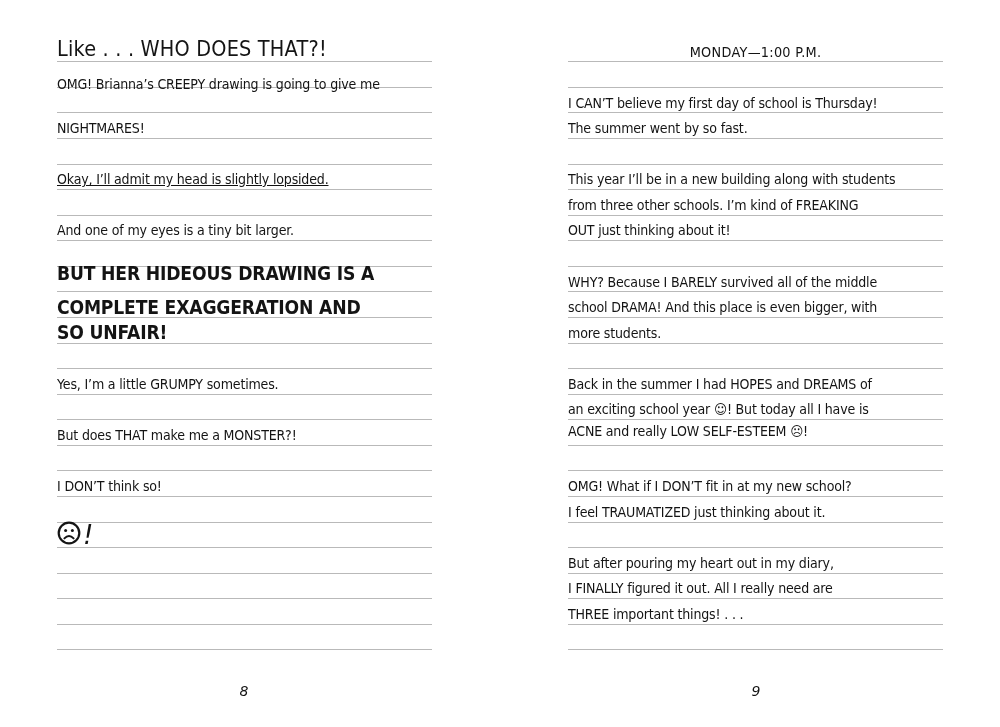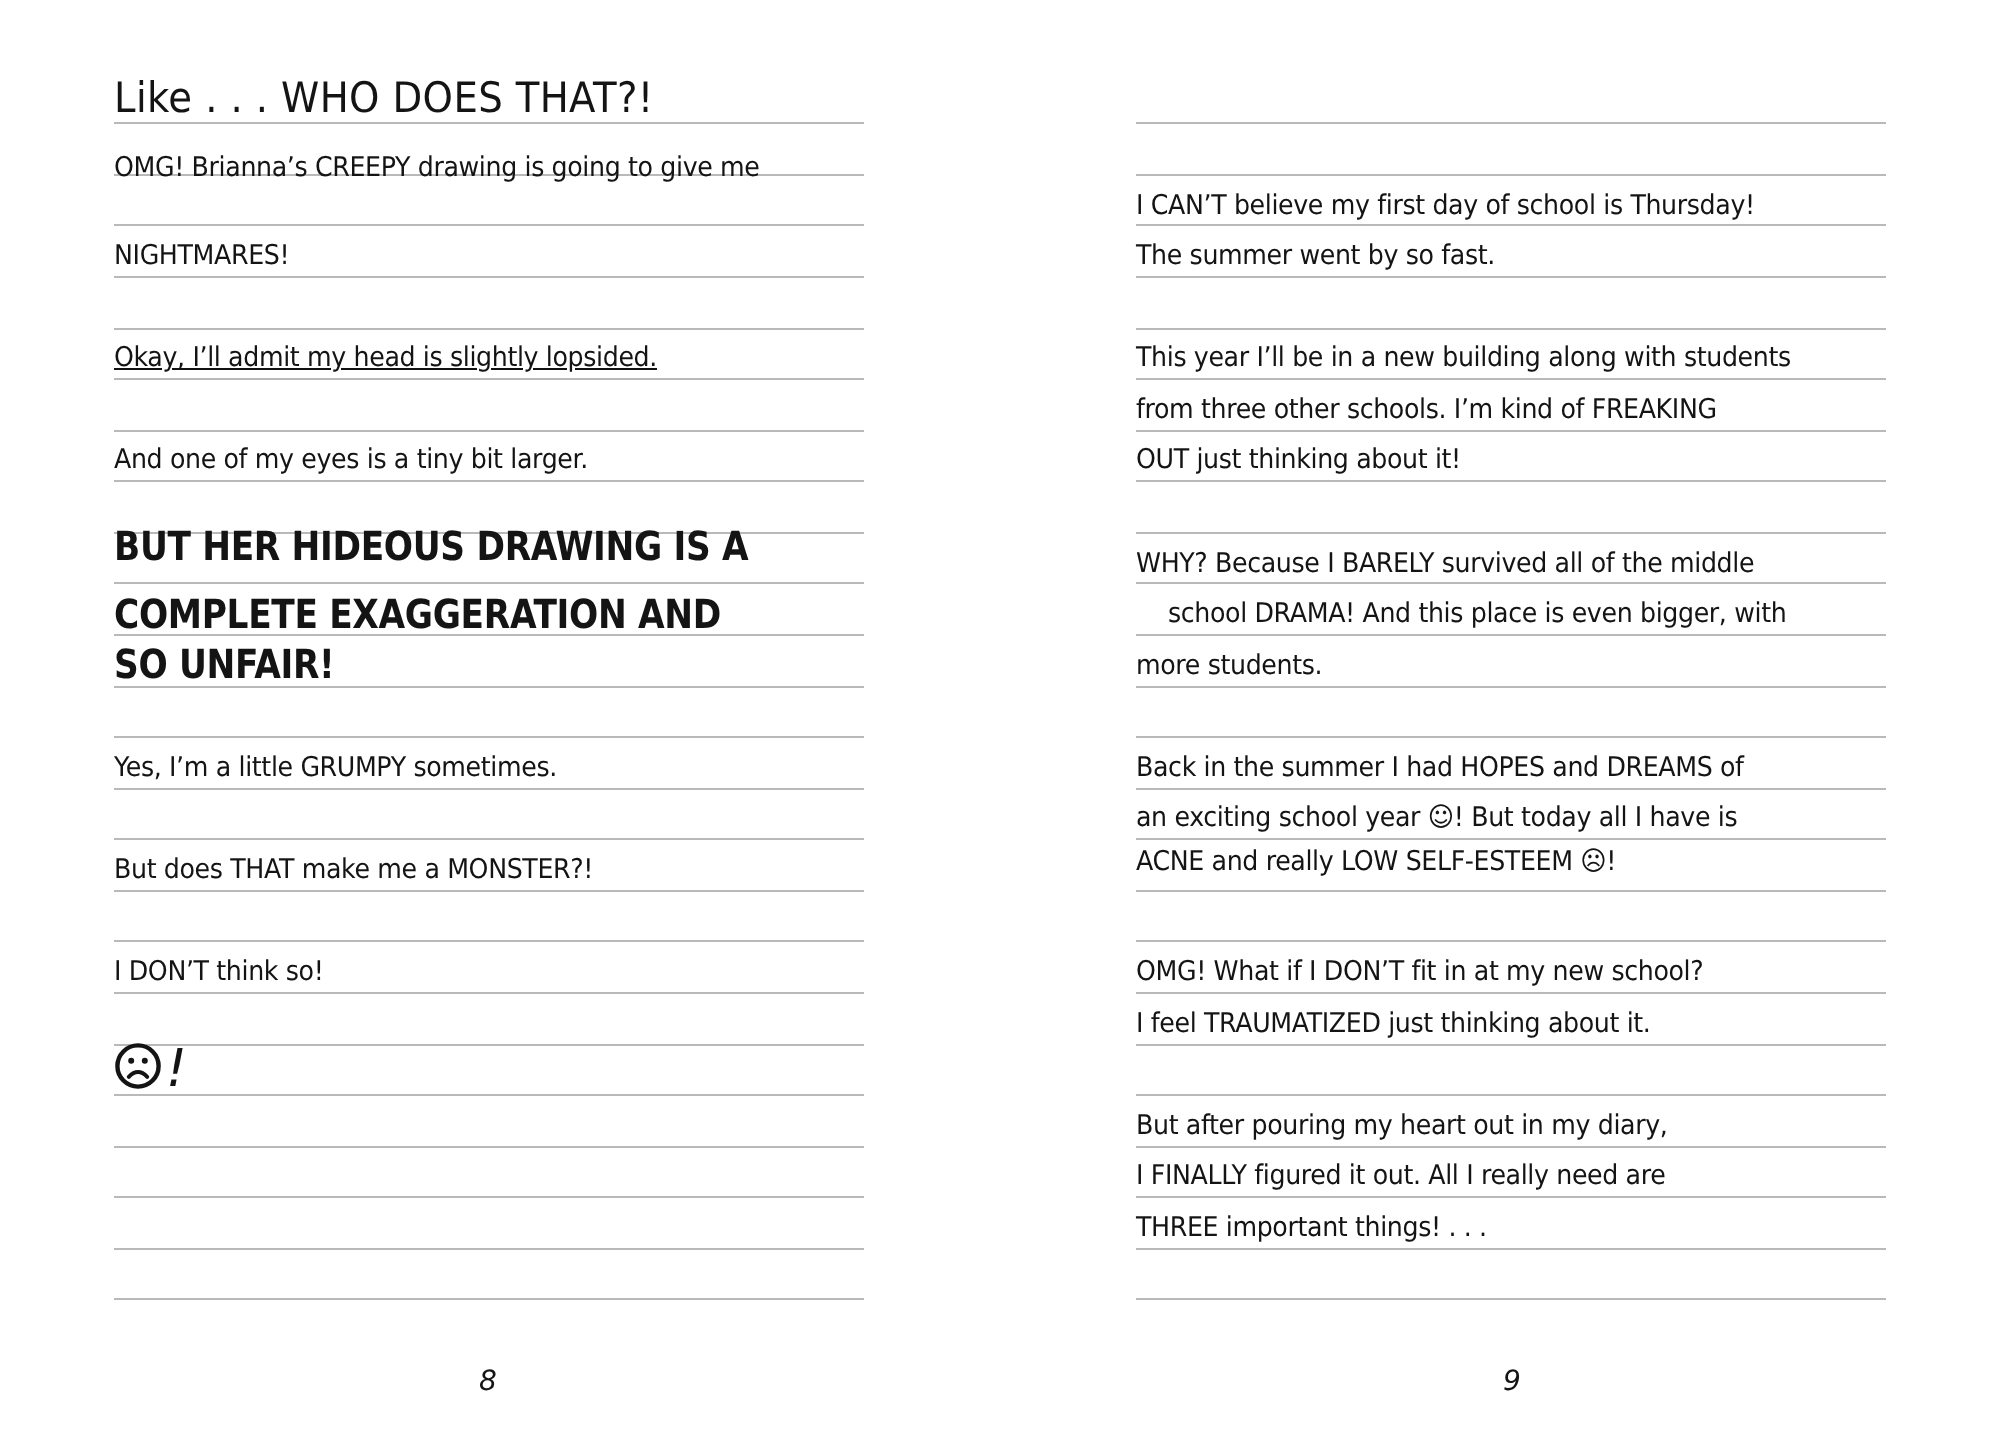--- a/index.html
+++ b/index.html
@@ -218,40 +218,43 @@
         <div class="rule" style="top: 444.85px; border-top-color: rgb(185, 185, 185);"></div>
         <div class="rule" style="top: 470.42px; border-top-color: rgb(185, 185, 185);"></div>
         <div class="rule" style="top: 495.99px; border-top-color: rgb(185, 185, 185);"></div>
         <div class="rule" style="top: 521.56px; border-top-color: rgb(185, 185, 185);"></div>
         <div class="rule" style="top: 547.13px; border-top-color: rgb(185, 185, 185);"></div>
         <div class="rule" style="top: 572.7px; border-top-color: rgb(185, 185, 185);"></div>
         <div class="rule" style="top: 598.27px; border-top-color: rgb(185, 185, 185);"></div>
         <div class="rule" style="top: 623.84px; border-top-color: rgb(185, 185, 185);"></div>
         <div class="rule" style="top: 649.41px; border-top-color: rgb(185, 185, 185);"></div>
       </div>
+    <div class="row header-row" style="top: 38px;">
+      <span class="header-txt">MONDAY—1:00 P.M.</span>
+    </div>
     <div class="rows">
         <div class="row" style="top: 89.14px;">
           <span class="txt">I CAN’T believe my first day of school is Thursday!</span>
         </div>
         <div class="row" style="top: 114.71px; text-align: center;">
           <span class="txt">The summer went by so fast.</span>
         </div>
         <div class="row" style="top: 165.85px;">
           <span class="txt">This year I’ll be in a new building along with students</span>
         </div>
         <div class="row" style="top: 191.42px;">
           <span class="txt">from three other schools. I’m kind of FREAKING</span>
         </div>
         <div class="row" style="top: 216.99px;">
           <span class="txt">OUT just thinking about it!</span>
         </div>
         <div class="row" style="top: 268.13px;">
           <span class="txt">WHY? Because I BARELY survived all of the middle</span>
         </div>
-        <div class="row" style="top: 293.7px; margin-left: 16px;">
+        <div class="row" style="top: 293.7px;">
           <span class="txt">school DRAMA! And this place is even bigger, with</span>
         </div>
         <div class="row" style="top: 319.27px;">
           <span class="txt">more students.</span>
         </div>
         <div class="row" style="top: 370.41px;">
           <span class="txt">Back in the summer I had HOPES and DREAMS of</span>
         </div>
         <div class="row" style="top: 395.98px; text-align: right;">
           <span class="txt">an exciting school year ☺! But today all I have is</span>

